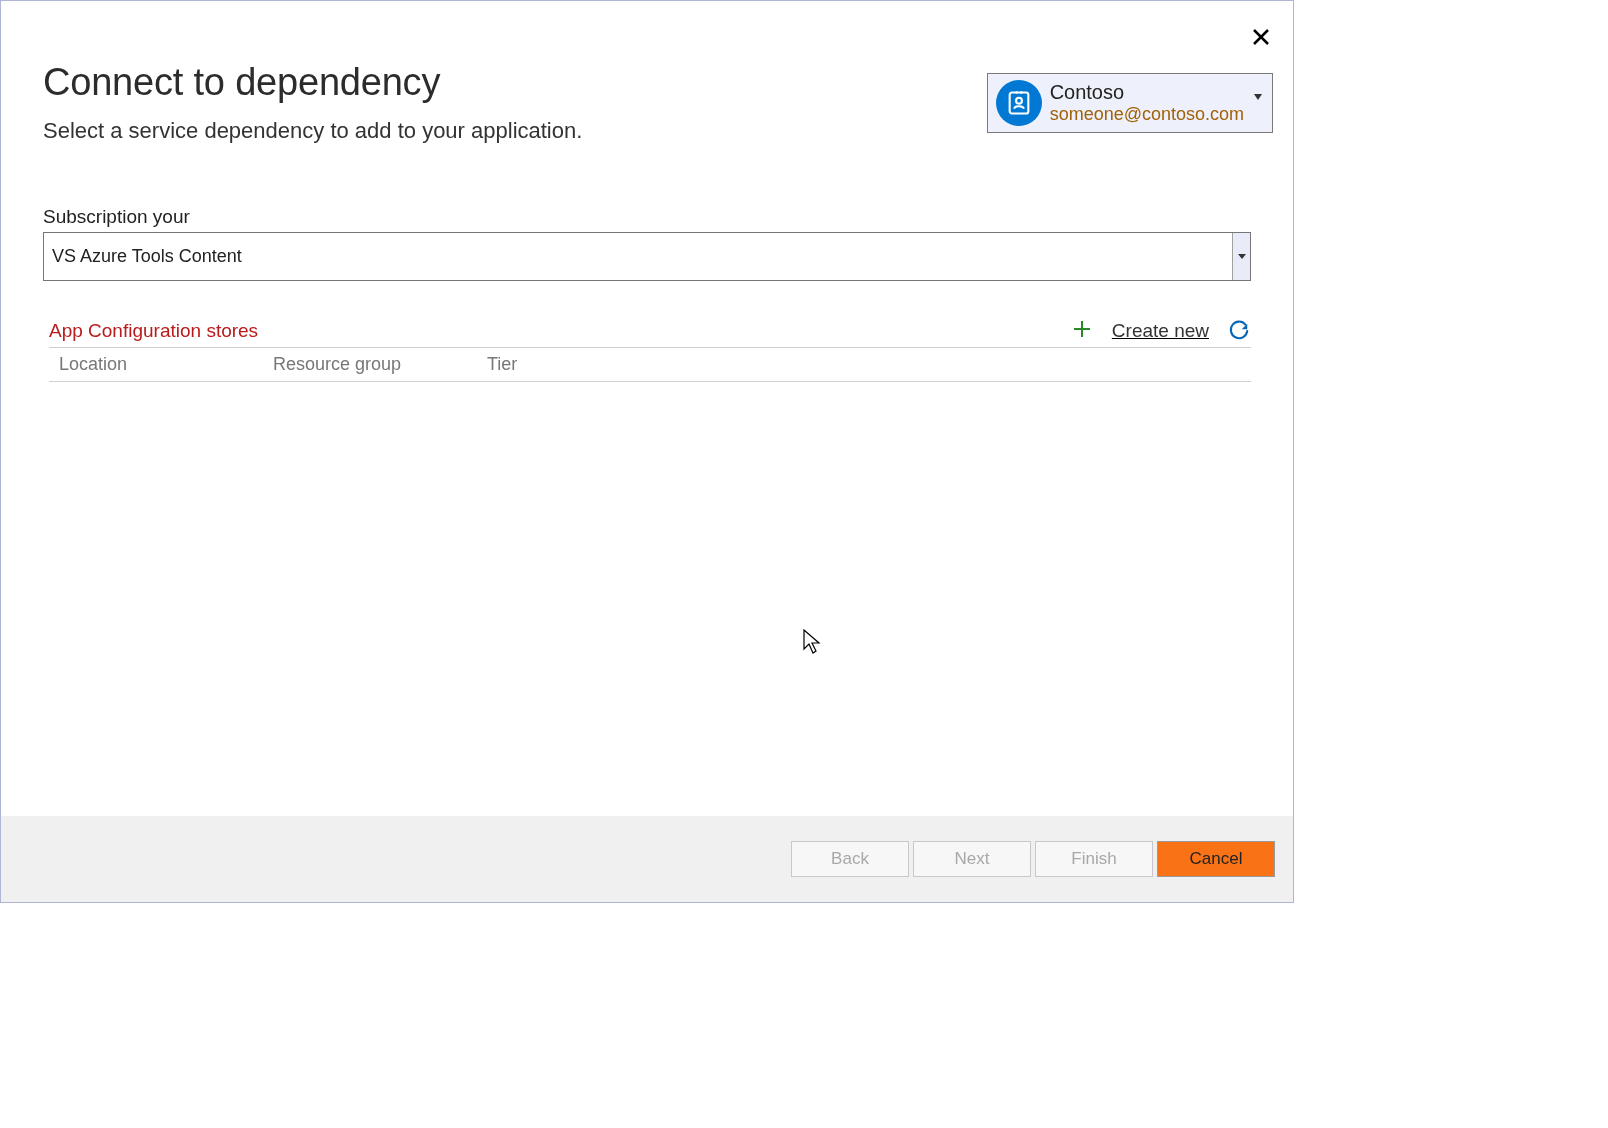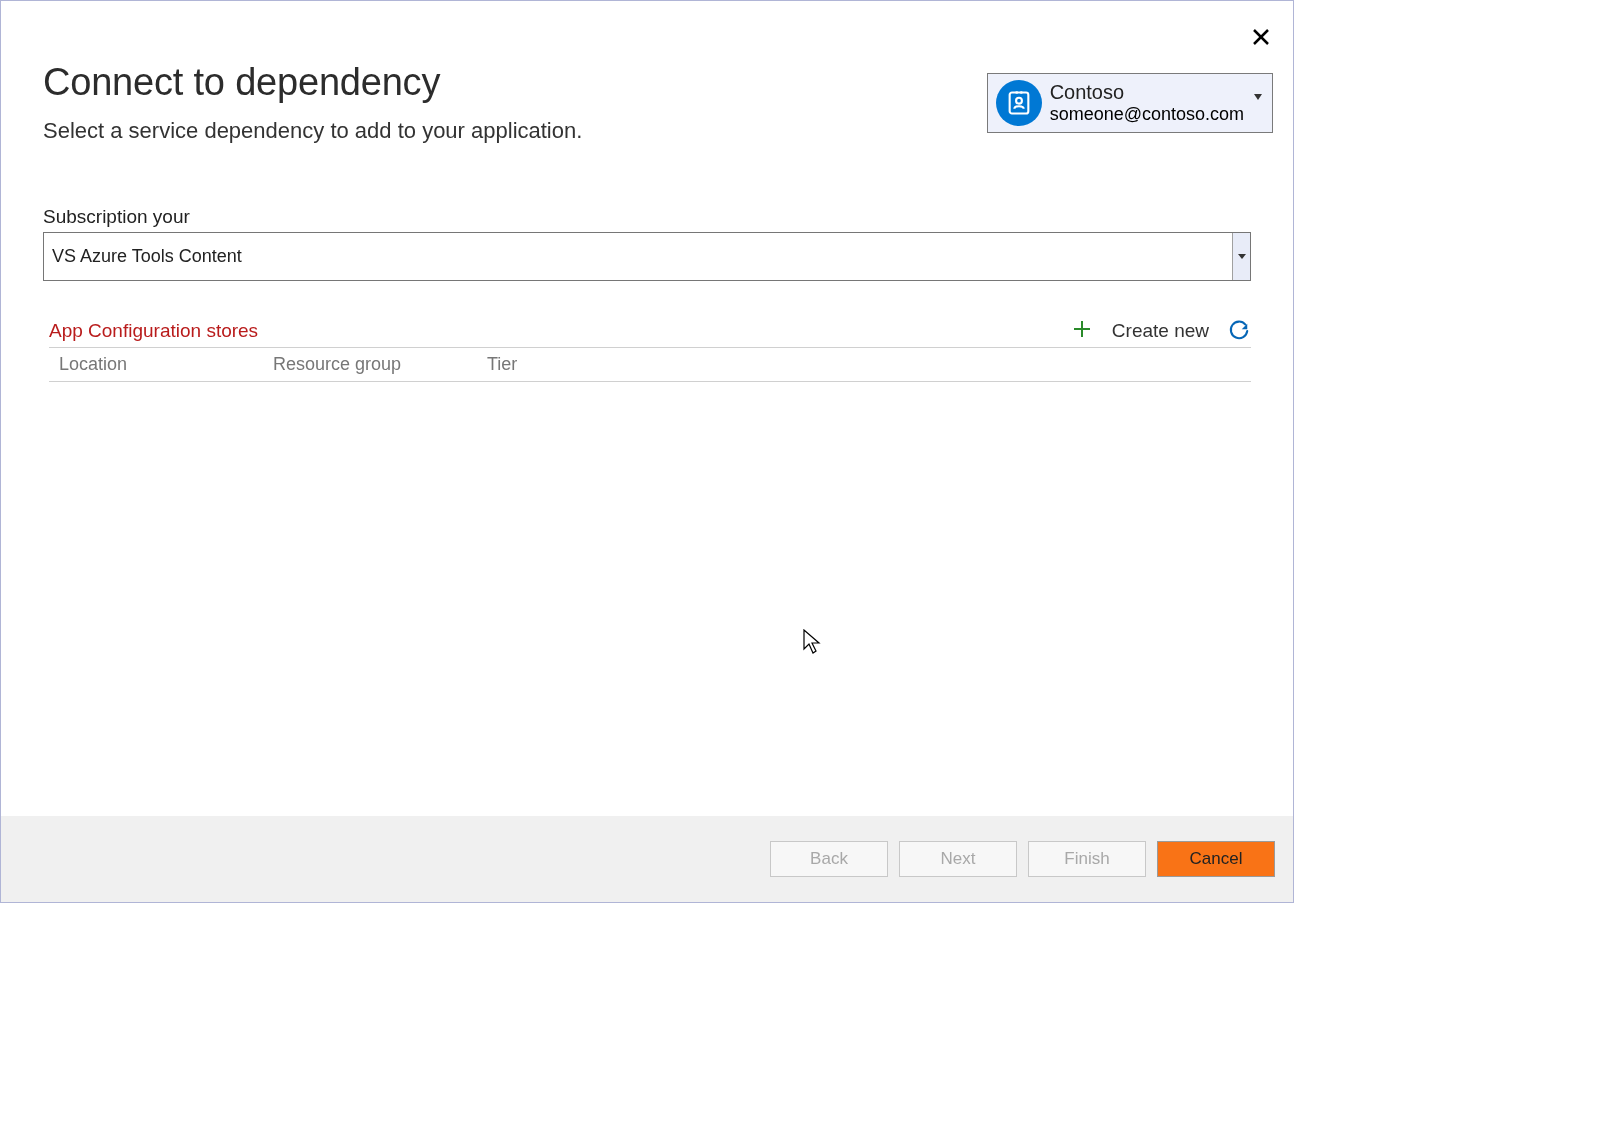--- a/index.html
+++ b/index.html
@@ -66,21 +66,21 @@
       border-radius: 50%;
       background: #0078d4;
       display: flex;
       align-items: center;
       justify-content: center;
       flex-shrink: 0;
     }
     .account-icon svg { width: 28px; height: 28px; fill: #fff; }
     .account-text { display: flex; flex-direction: column; line-height: 1.2; }
     .account-name { font-size: 20px; color: #222; }
-    .account-email { font-size: 18px; color: #000000; }
+    .account-email { font-size: 18px; color: #a16207; }
     .account-caret { width: 10px; margin-left: 2px; margin-right: 2px; align-self: flex-start; margin-top: 6px;}
     .account-caret svg { width: 8px; height: 6px; fill: #333; }
     .field-label {
       font-size: 19px;
       color: #222;
       margin-top: 62px;
       margin-bottom: 4px;
     }
     .select-row {
       display: flex;
@@ -122,20 +122,21 @@
     .section-actions {
       display: flex;
       align-items: center;
       gap: 18px;
     }
     .create-new {
       display: flex;
       align-items: center;
       gap: 20px;
       cursor: pointer;
+      text-decoration: underline;
     }
     .create-new-icon svg { width: 20px; height: 20px; stroke: #2a8a2a; stroke-width: 2; }
     .create-new-label { font-size: 19px; color: #333; }
     .refresh {
       width: 24px; height: 24px; cursor: pointer;
       display: flex; align-items: center; justify-content: center;
     }
     .refresh svg { width: 22px; height: 22px; stroke: #0666b6; stroke-width: 2.2; fill: none; }
     .table {
       margin-top: 4px;
@@ -153,21 +154,21 @@
     .col-location { width: 214px; }
     .col-rg { width: 214px; }
     .col-tier { flex: 1; }
     .footer {
       height: 86px;
       background: #f0f0f0;
       display: flex;
       align-items: center;
       justify-content: flex-end;
       padding-right: 18px;
-      gap: 11px;
+      gap: 4px;
     }
     .wiz-btn {
       width: 118px;
       height: 36px;
       border: 1px solid #c8c8c8;
       background: #f7f7f7;
       font-size: 17px;
       color: #a8a8a8;
       display: flex;
       align-items: center;

